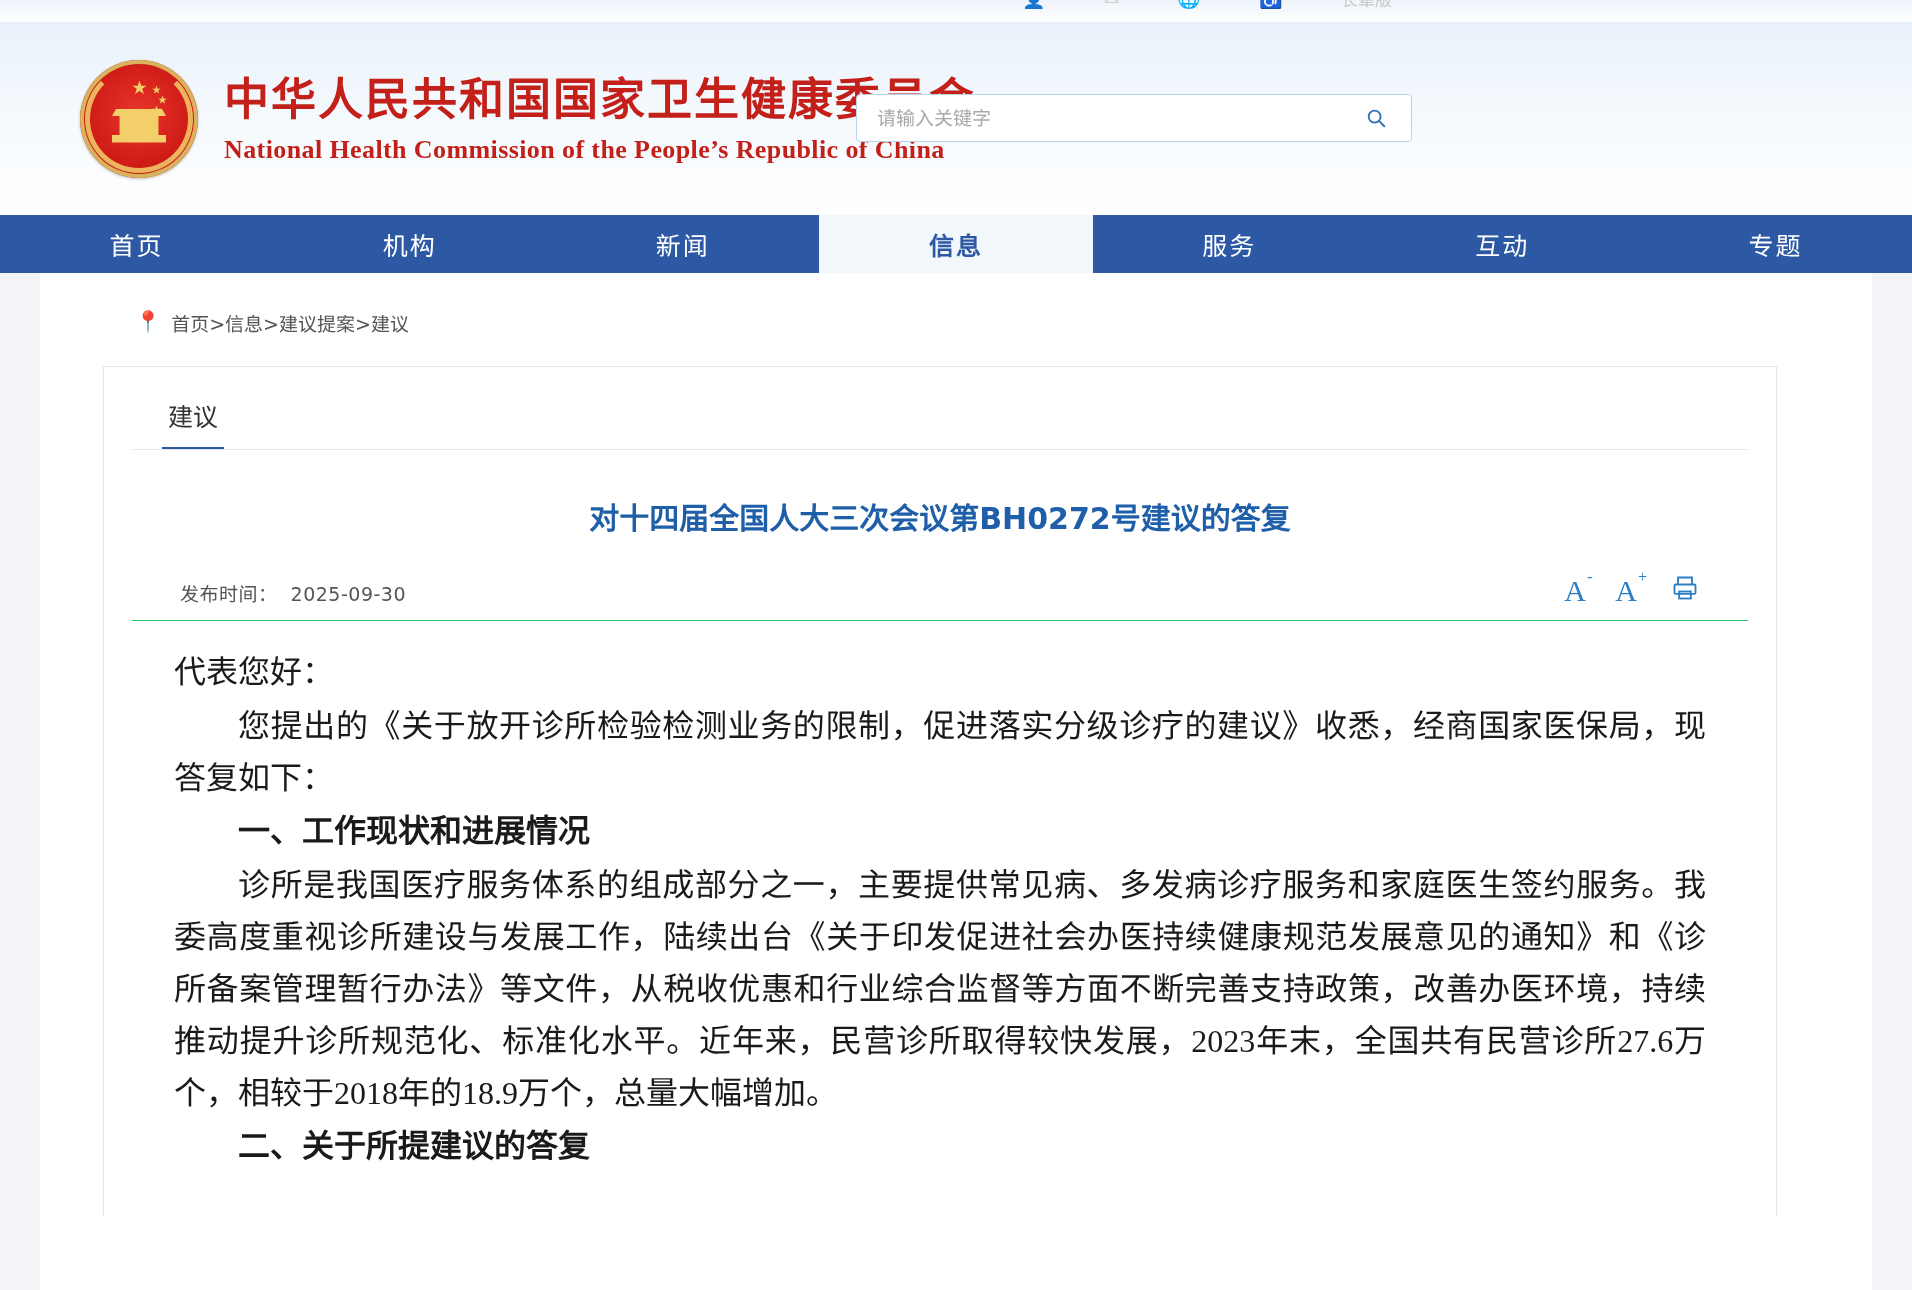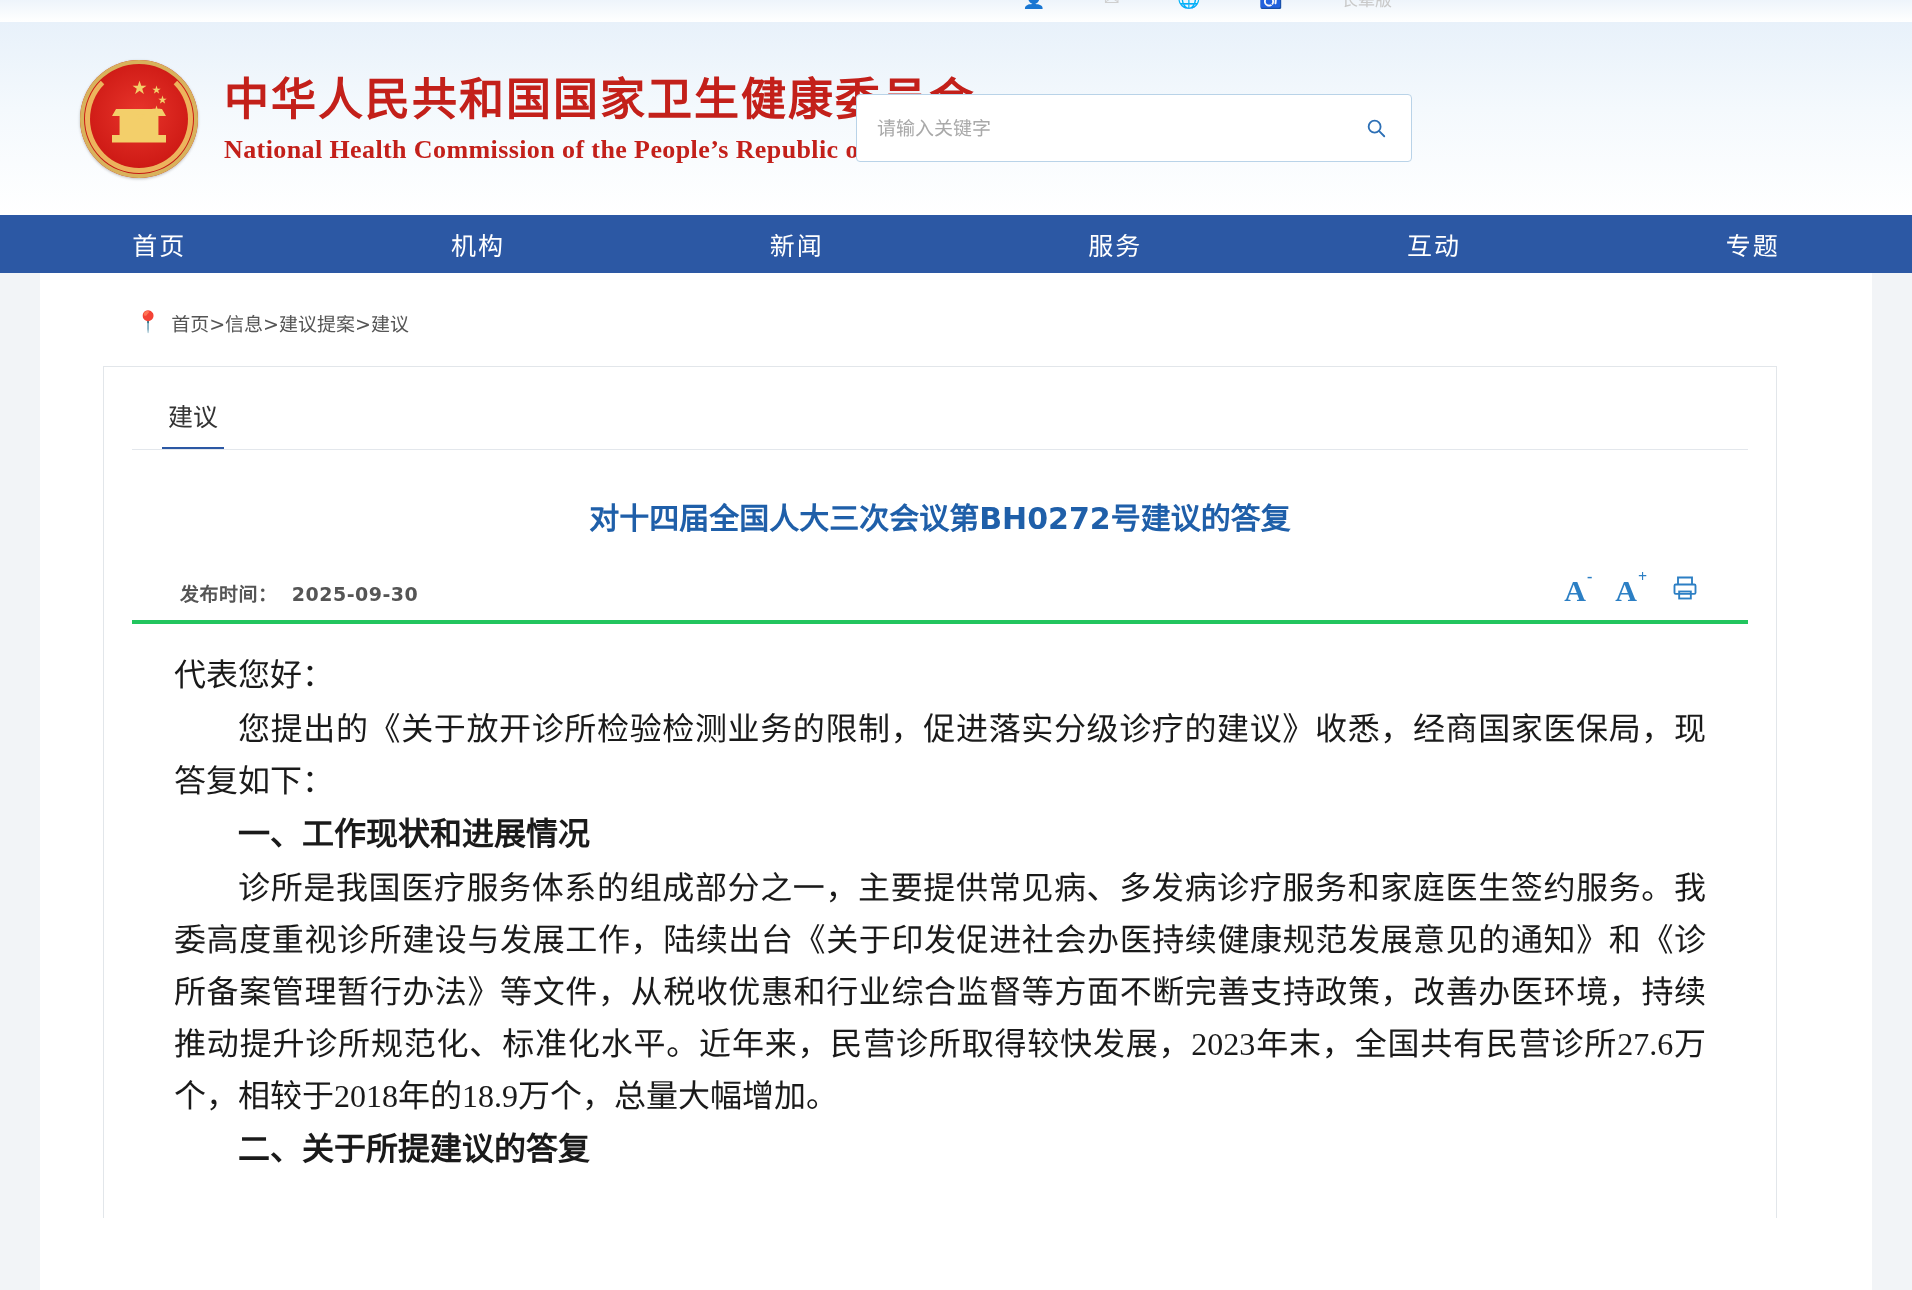--- a/index.html
+++ b/index.html
@@ -97,21 +97,21 @@
     letter-spacing: .4px;
     margin-top: 6px;
     white-space: nowrap;
   }
 
   .search-box {
     position: absolute;
     right: 500px;
     top: 72px;
     width: 556px;
-    height: 68px;
+    height: 48px;
     background: #ffffff;
     border: 1px solid #b9d3e8;
     border-radius: 4px;
     display: flex;
     align-items: center;
     padding: 4px 18px;
   }
   .search-input {
     flex: 1 1 auto;
     border: 0;
@@ -209,23 +209,22 @@
     color: #1f5fa9;
     padding: 48px 120px 0 120px;
     line-height: 1.4;
   }
   .doc-meta-row {
     display: flex;
     align-items: flex-end;
     justify-content: space-between;
     padding: 34px 48px 0 48px;
     margin: 0 28px;
-    border-bottom: 4px solid #22c55e;
+    border-bottom: 1px solid #22c55e;
     padding-bottom: 14px;
-    font-weight: bold;
   }
   .doc-meta {
     font-family: "DejaVu Sans", "Liberation Sans", sans-serif;
     font-size: 19px;
     color: #555555;
     letter-spacing: .5px;
   }
   .doc-tools {
     display: flex;
     align-items: flex-end;
@@ -304,20 +303,21 @@
         <line x1="15.5" y1="15.5" x2="21" y2="21" stroke-linecap="round"></line>
       </svg>
     </button>
   </div>
 </div>
 
 <div class="nav">
   <div class="nav-item">首页</div>
   <div class="nav-item">机构</div>
   <div class="nav-item">新闻</div>
+  <div class="nav-item active">信息</div>
   <div class="nav-item">服务</div>
   <div class="nav-item">互动</div>
   <div class="nav-item">专题</div>
 </div>
 
 <div class="page-wrap">
   <div class="content-col">
 
     <div class="breadcrumb">
       <span class="pin-icon">📍</span>

